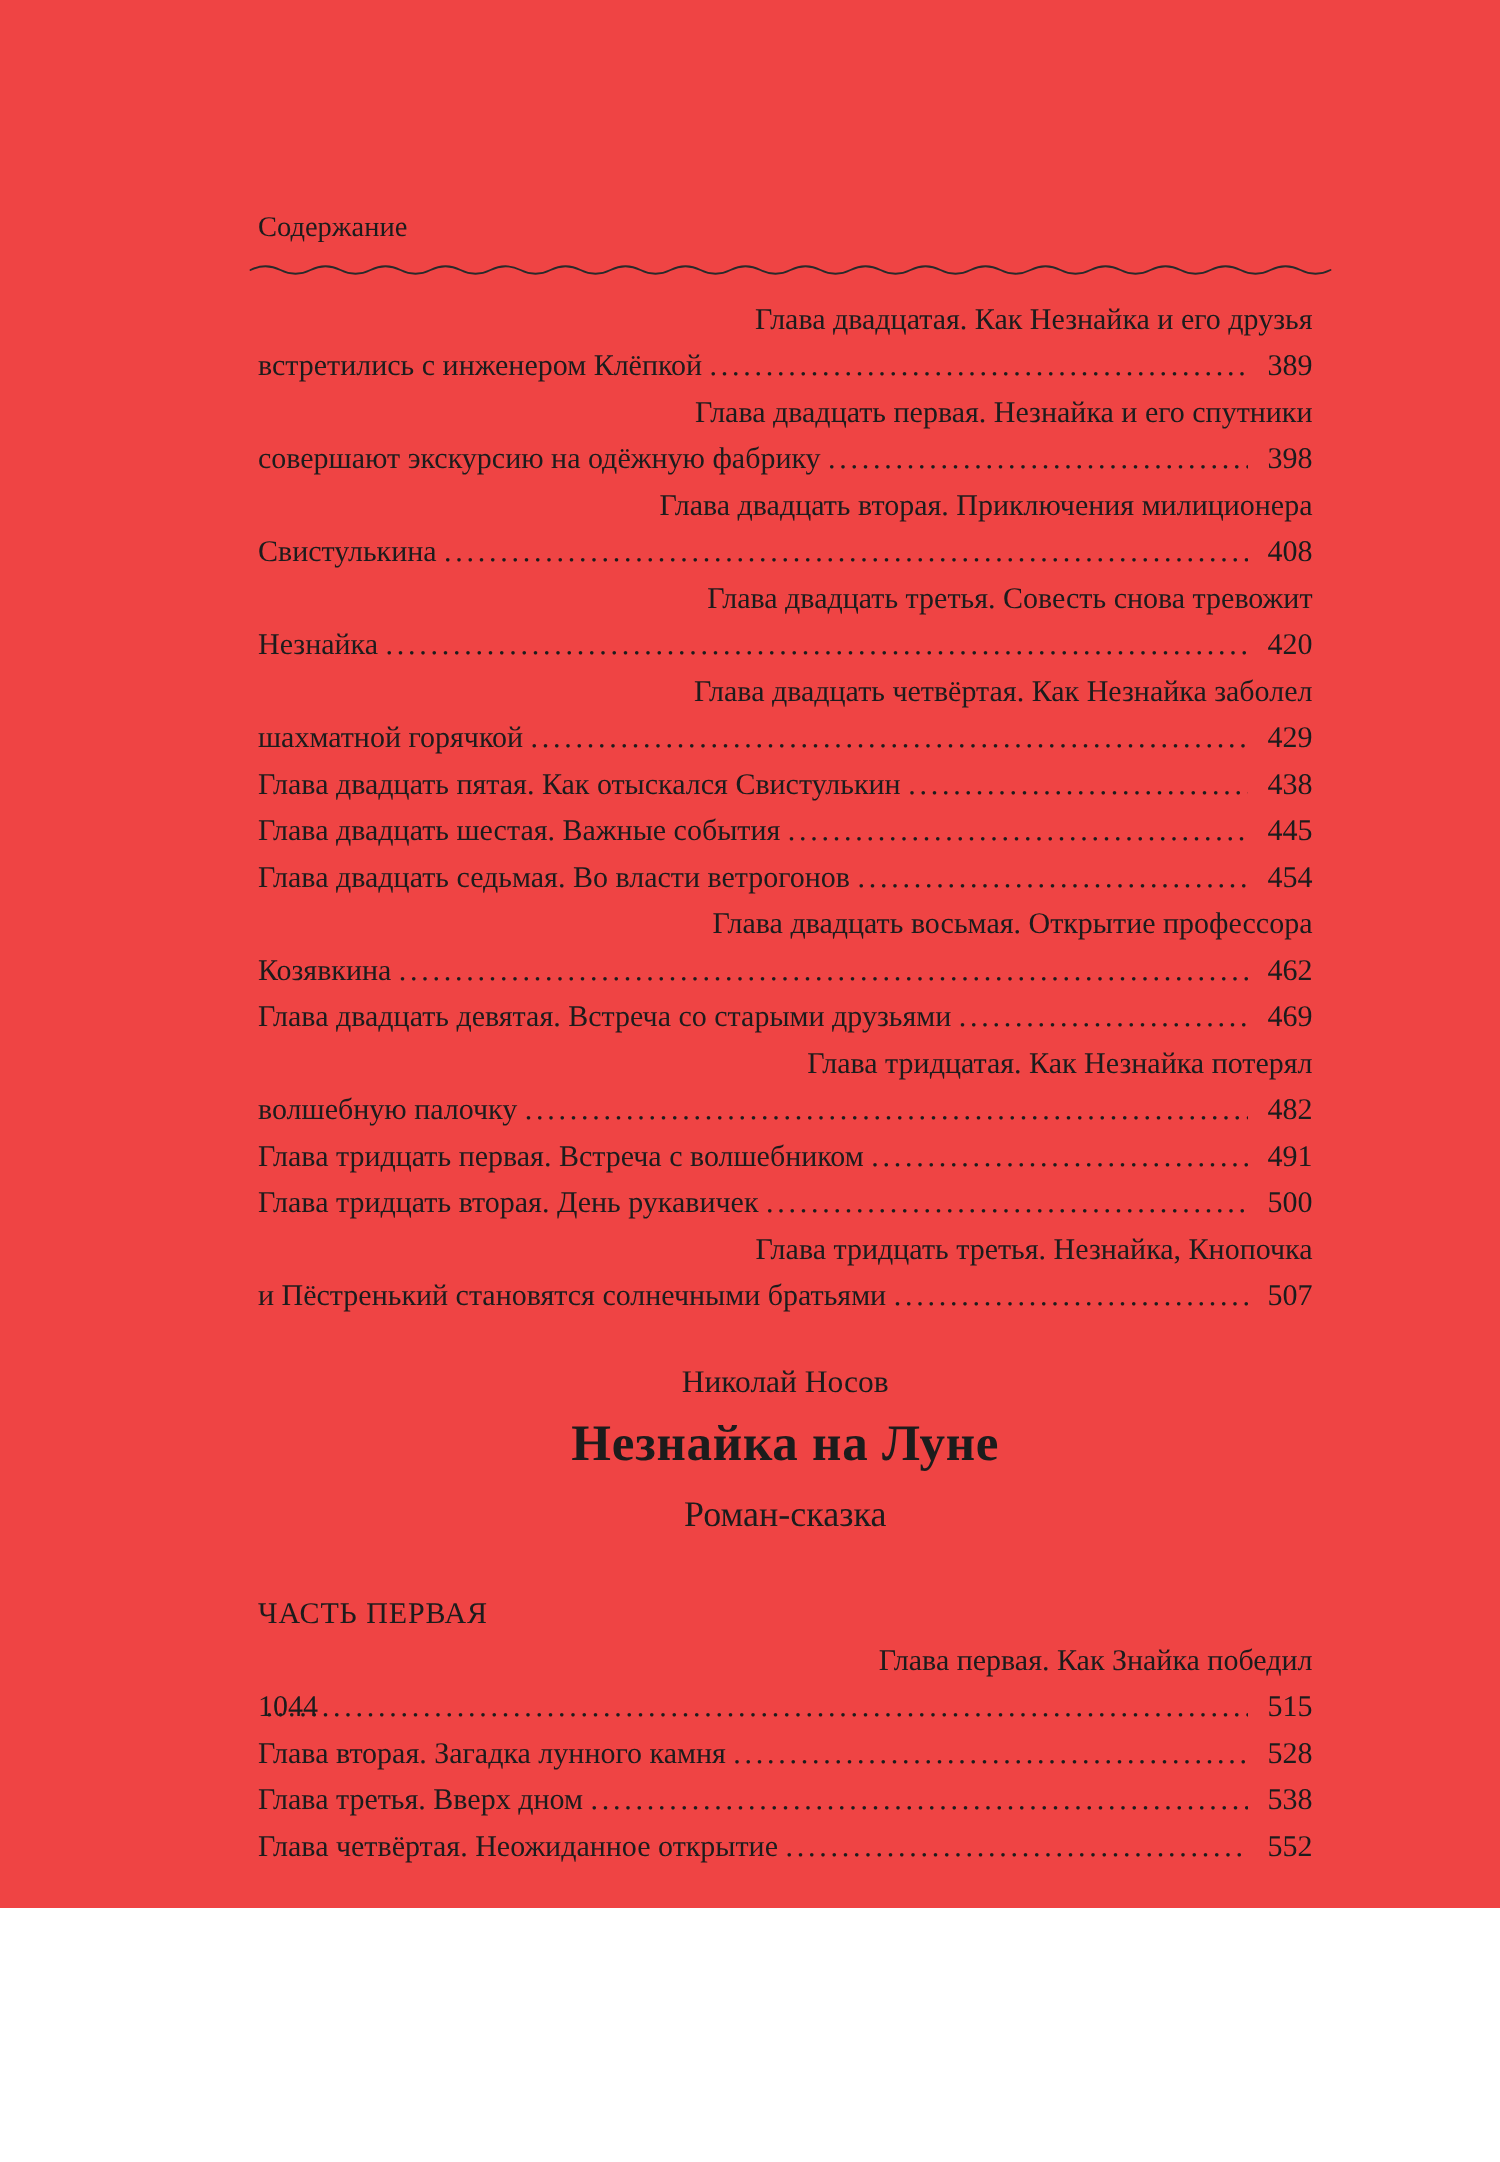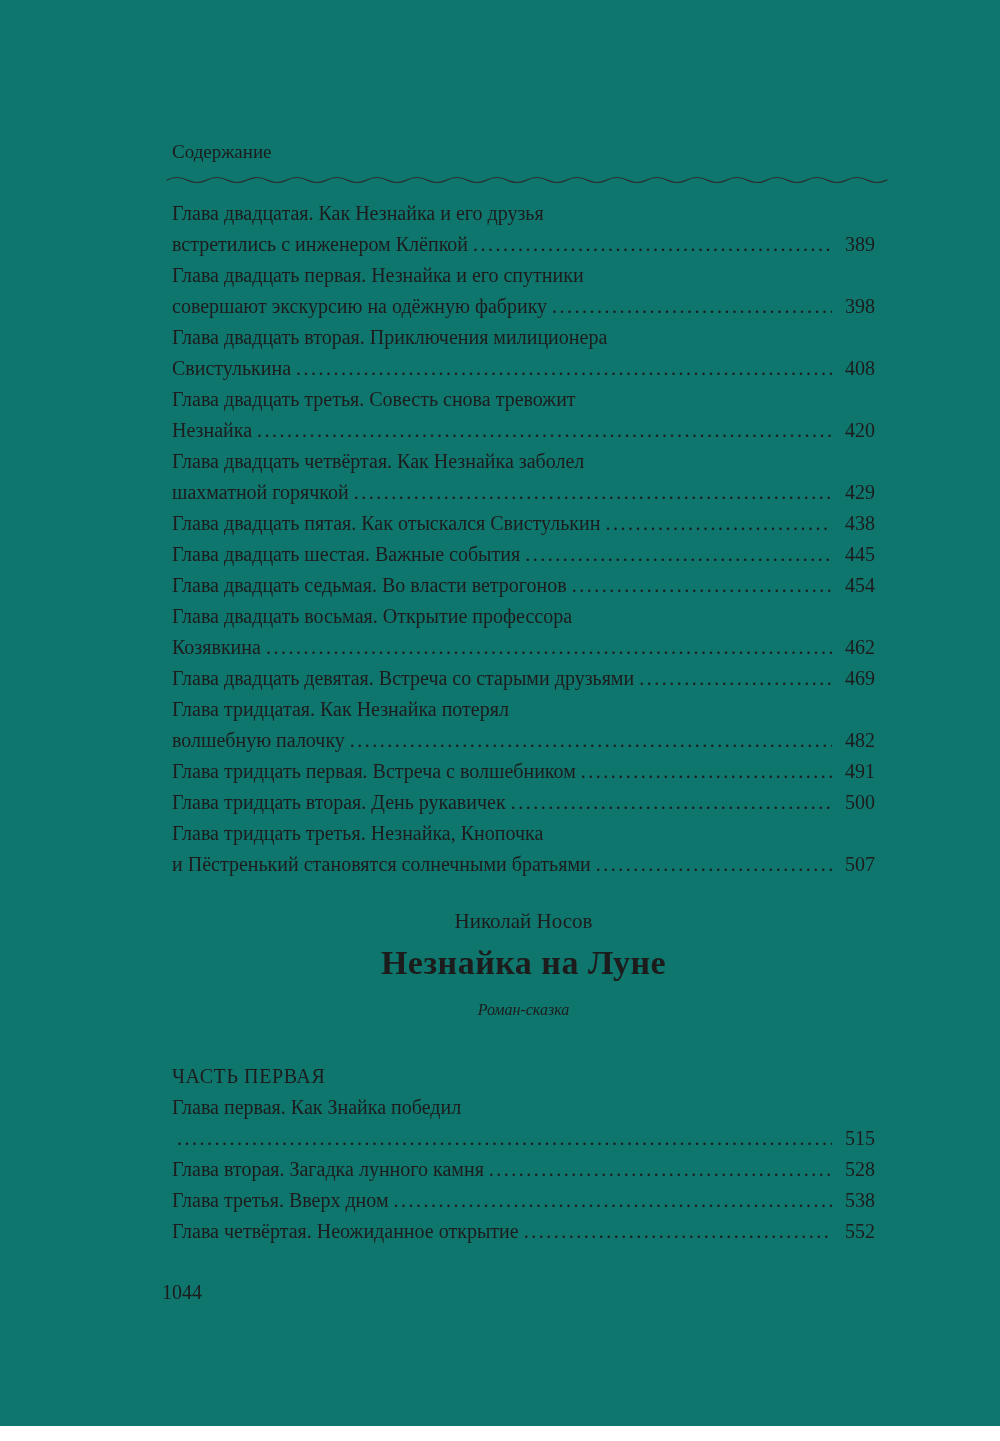--- a/index.html
+++ b/index.html
@@ -3,24 +3,24 @@
 <meta charset="utf-8">
 <style>
   html, body {
     margin: 0;
     padding: 0;
     background: #ffffff;
   }
   .page {
     position: relative;
     width: 1000px;
-    height: 1426px;
+    height: 1272px;
     box-sizing: border-box;
     padding: 140px 125px 0 172px;
-    background: #0f766e;
+    background: #ef4444;
     color: #1c1c1c;
     font-family: "Liberation Serif", "DejaVu Serif", serif;
     overflow: hidden;
   }
   .running-header {
     font-size: 19px;
     line-height: 24px;
     margin-bottom: 9px;
   }
   .wavy {
@@ -28,20 +28,21 @@
     margin: 0 0 13px -6px;
   }
   .toc {
     font-size: 20px;
     line-height: 31px;
   }
   .toc-entry { }
   .toc-line {
     display: flex;
     align-items: baseline;
+    justify-content: flex-end;
   }
   .toc-text {
     flex: 0 0 auto;
     white-space: pre-wrap;
   }
   .dots {
     flex: 1 1 auto;
     overflow: hidden;
     white-space: nowrap;
     margin: 0 3px 0 5px;
@@ -66,34 +67,33 @@
   }
   .book-title {
     font-family: Liberation Serif, serif;
     font-weight: bold;
     font-size: 34px;
     line-height: 42px;
     margin-top: 7px;
     letter-spacing: 0.5px;
   }
   .subtitle {
-    font-style: italic;
-    font-size: 16px;
+    font-size: 24px;
     line-height: 28px;
     margin-top: 12px;
   }
   .part-heading {
     margin-top: 37px;
     font-size: 20px;
     line-height: 31px;
     letter-spacing: 0.6px;
   }
   .folio {
     position: absolute;
-    left: 162px;
+    left: 172px;
     bottom: 122px;
     font-size: 20px;
   }
 </style>
 </head>
 <body>
 
 <div class="page">
 
   <div class="running-header">Содержание</div>

